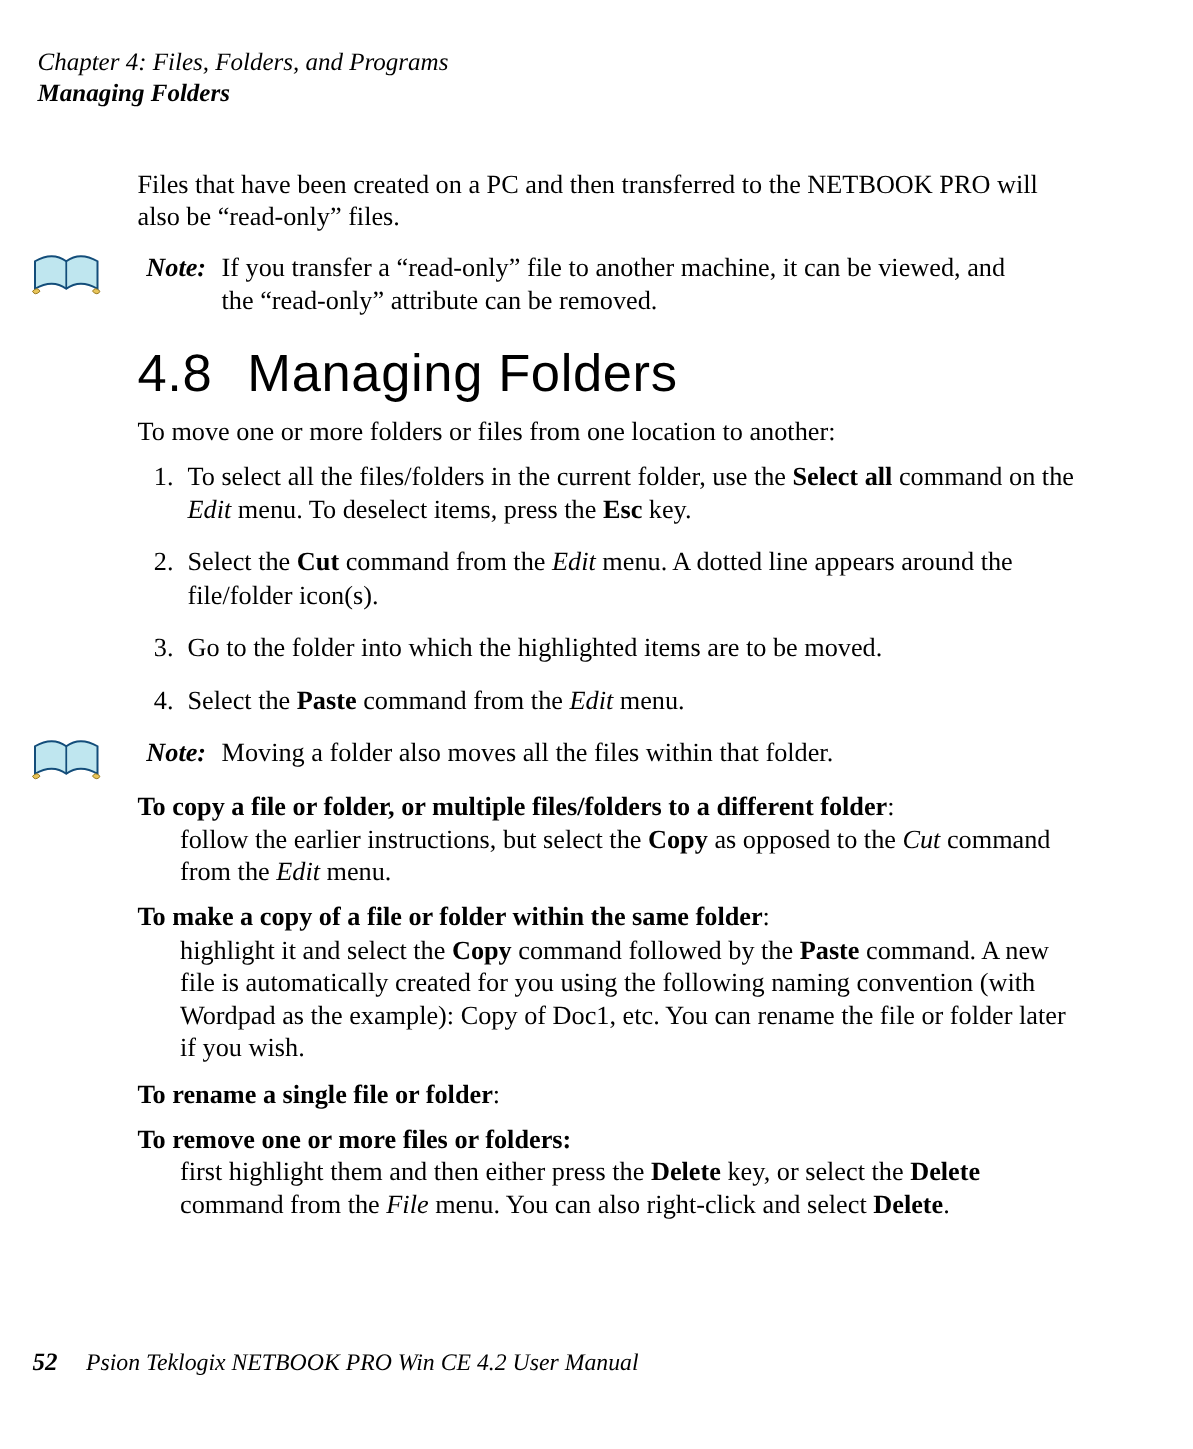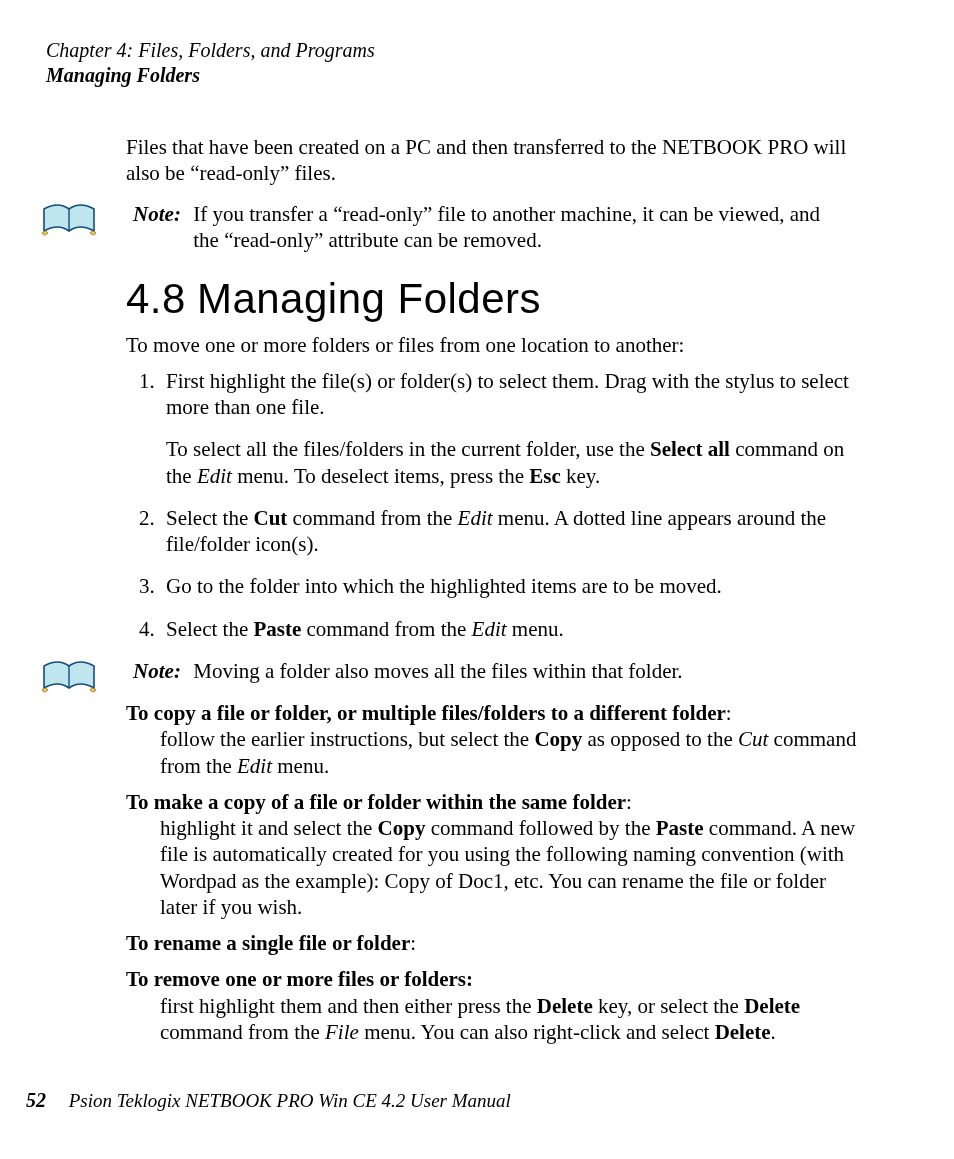--- a/index.html
+++ b/index.html
@@ -12,21 +12,21 @@
     font-family: "Times New Roman", Times, serif;
     color: #000000;
     font-size: 21px;
     line-height: 1.25;
   }
   .page {
     position: relative;
     width: 954px;
     height: 1159px;
     box-sizing: border-box;
-    padding: 38px 90px 0 42px;
+    padding: 38px 90px 0 26px;
     border-radius: 31px;
   }
 
   
   .runhead {
     margin-left: 4px;
     font-style: italic;
     font-size: 20px;
     line-height: 1.25;
   }
@@ -70,21 +70,21 @@
 
   
   .sect-heading {
     font-family: "Arial Narrow", "Liberation Sans Narrow", "Helvetica Neue", Arial, sans-serif;
     font-stretch: condensed;
     font-weight: 400;
     font-size: 42px;
     letter-spacing: 0.5px;
     margin: 20px 0 6px 0;
   }
-  .sect-heading .num { margin-right: 11px; }
+  .sect-heading .num { margin-right: 28px; }
 
   
   ol.steps {
     margin: 10px 0 10px 34px;
     padding: 0;
   }
   ol.steps li {
     margin: 0 0 16px 0;
     padding-left: 6px;
   }
@@ -100,21 +100,21 @@
     margin: 0 0 10px 34px;
   }
 
   .bold { font-weight: bold; }
   .ital { font-style: italic; }
 
   
   .footer {
     position: absolute;
     left: 26px;
-    bottom: 46px;
+    bottom: 56px;
     font-style: italic;
     font-size: 19px;
   }
   .footer .pageno {
     font-weight: bold;
     font-style: italic;
     margin-right: 18px;
     font-size: 20px;
   }
 
@@ -149,21 +149,20 @@
     </div>
 
     <h2 class="sect-heading">
       <span class="num">4.8</span><span>Managing Folders</span>
     </h2>
 
     <p class="para">To move one or more folders or files from one location to another:</p>
 
     <ol class="steps">
       <li>
-        <p>First highlight the file(s) or folder(s) to select them. Drag with the stylus to select more than one file.</p>
         <p>
           <span>To select all the files/folders in the current folder, use the </span><span class="bold">Select all</span><span> command on the </span><span class="ital">Edit</span><span> menu. To deselect items, press the </span><span class="bold">Esc</span><span> key.</span>
         </p>
       </li>
       <li>
         <p>
           <span>Select the </span><span class="bold">Cut</span><span> command from the </span><span class="ital">Edit</span><span> menu. A dotted line appears around the file/folder icon(s).</span>
         </p>
       </li>
       <li>

